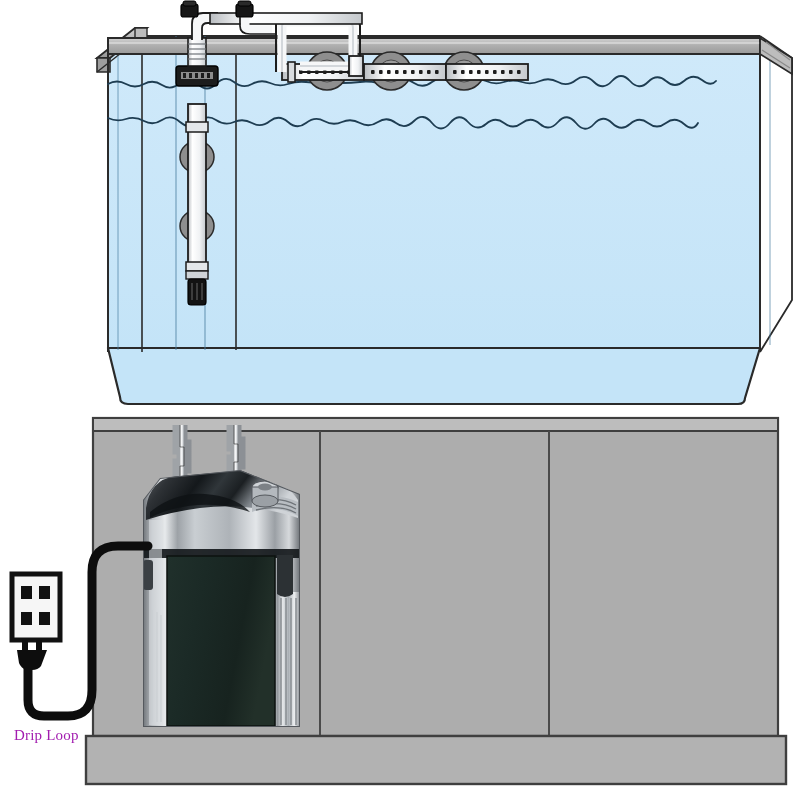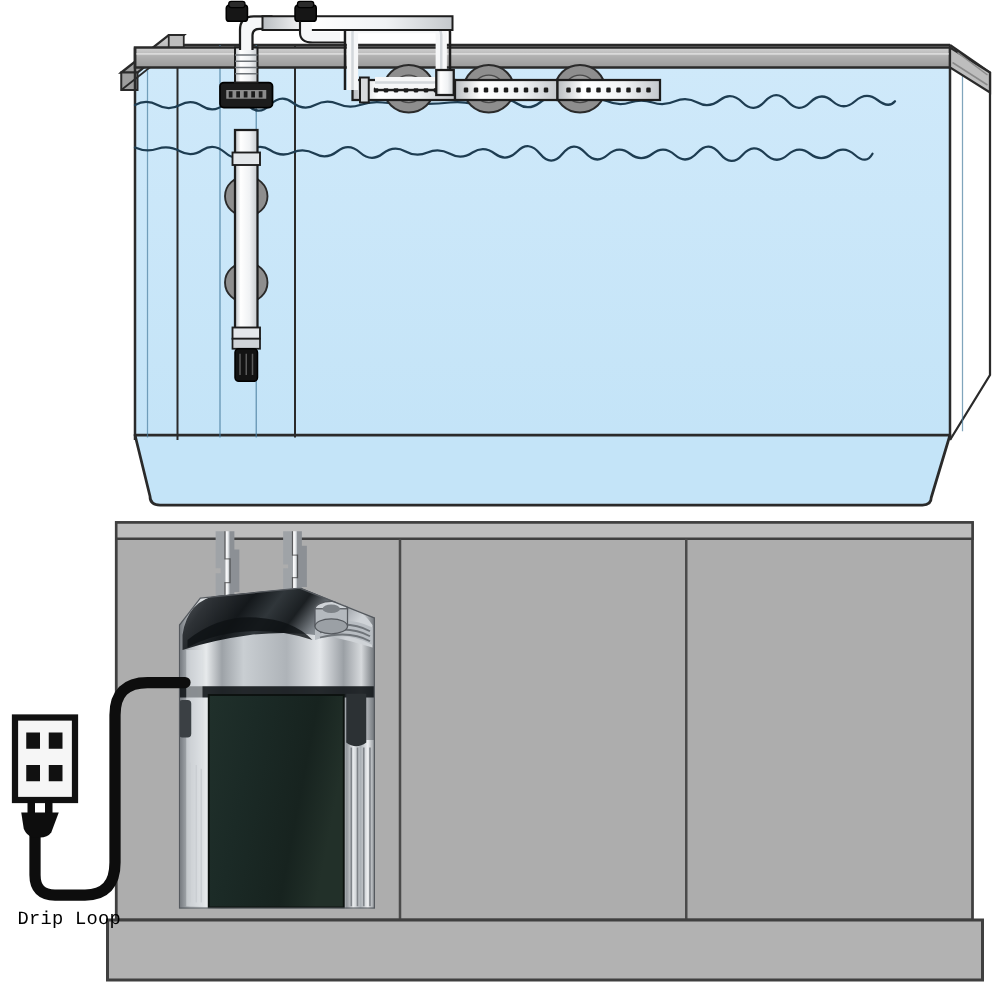--- a/index.html
+++ b/index.html
@@ -17,23 +17,23 @@
     background: #ffffff;
     overflow: hidden;
   }
   #scene svg {
     display: block;
   }
   .label-drip {
     position: absolute;
     left: 14px;
     top: 727px;
-    font-family: Liberation Mono, monospace;
+    font-family: Liberation Serif, serif;
     font-size: 15px;
-    color: #000000;
+    color: #a21caf;
     letter-spacing: 0.2px;
     white-space: nowrap;
   }
 </style>
 </head>
 <body>
 
 <div id="scene">
 
   <svg width="800" height="800" viewBox="0 0 800 800" xmlns="http://www.w3.org/2000/svg">

